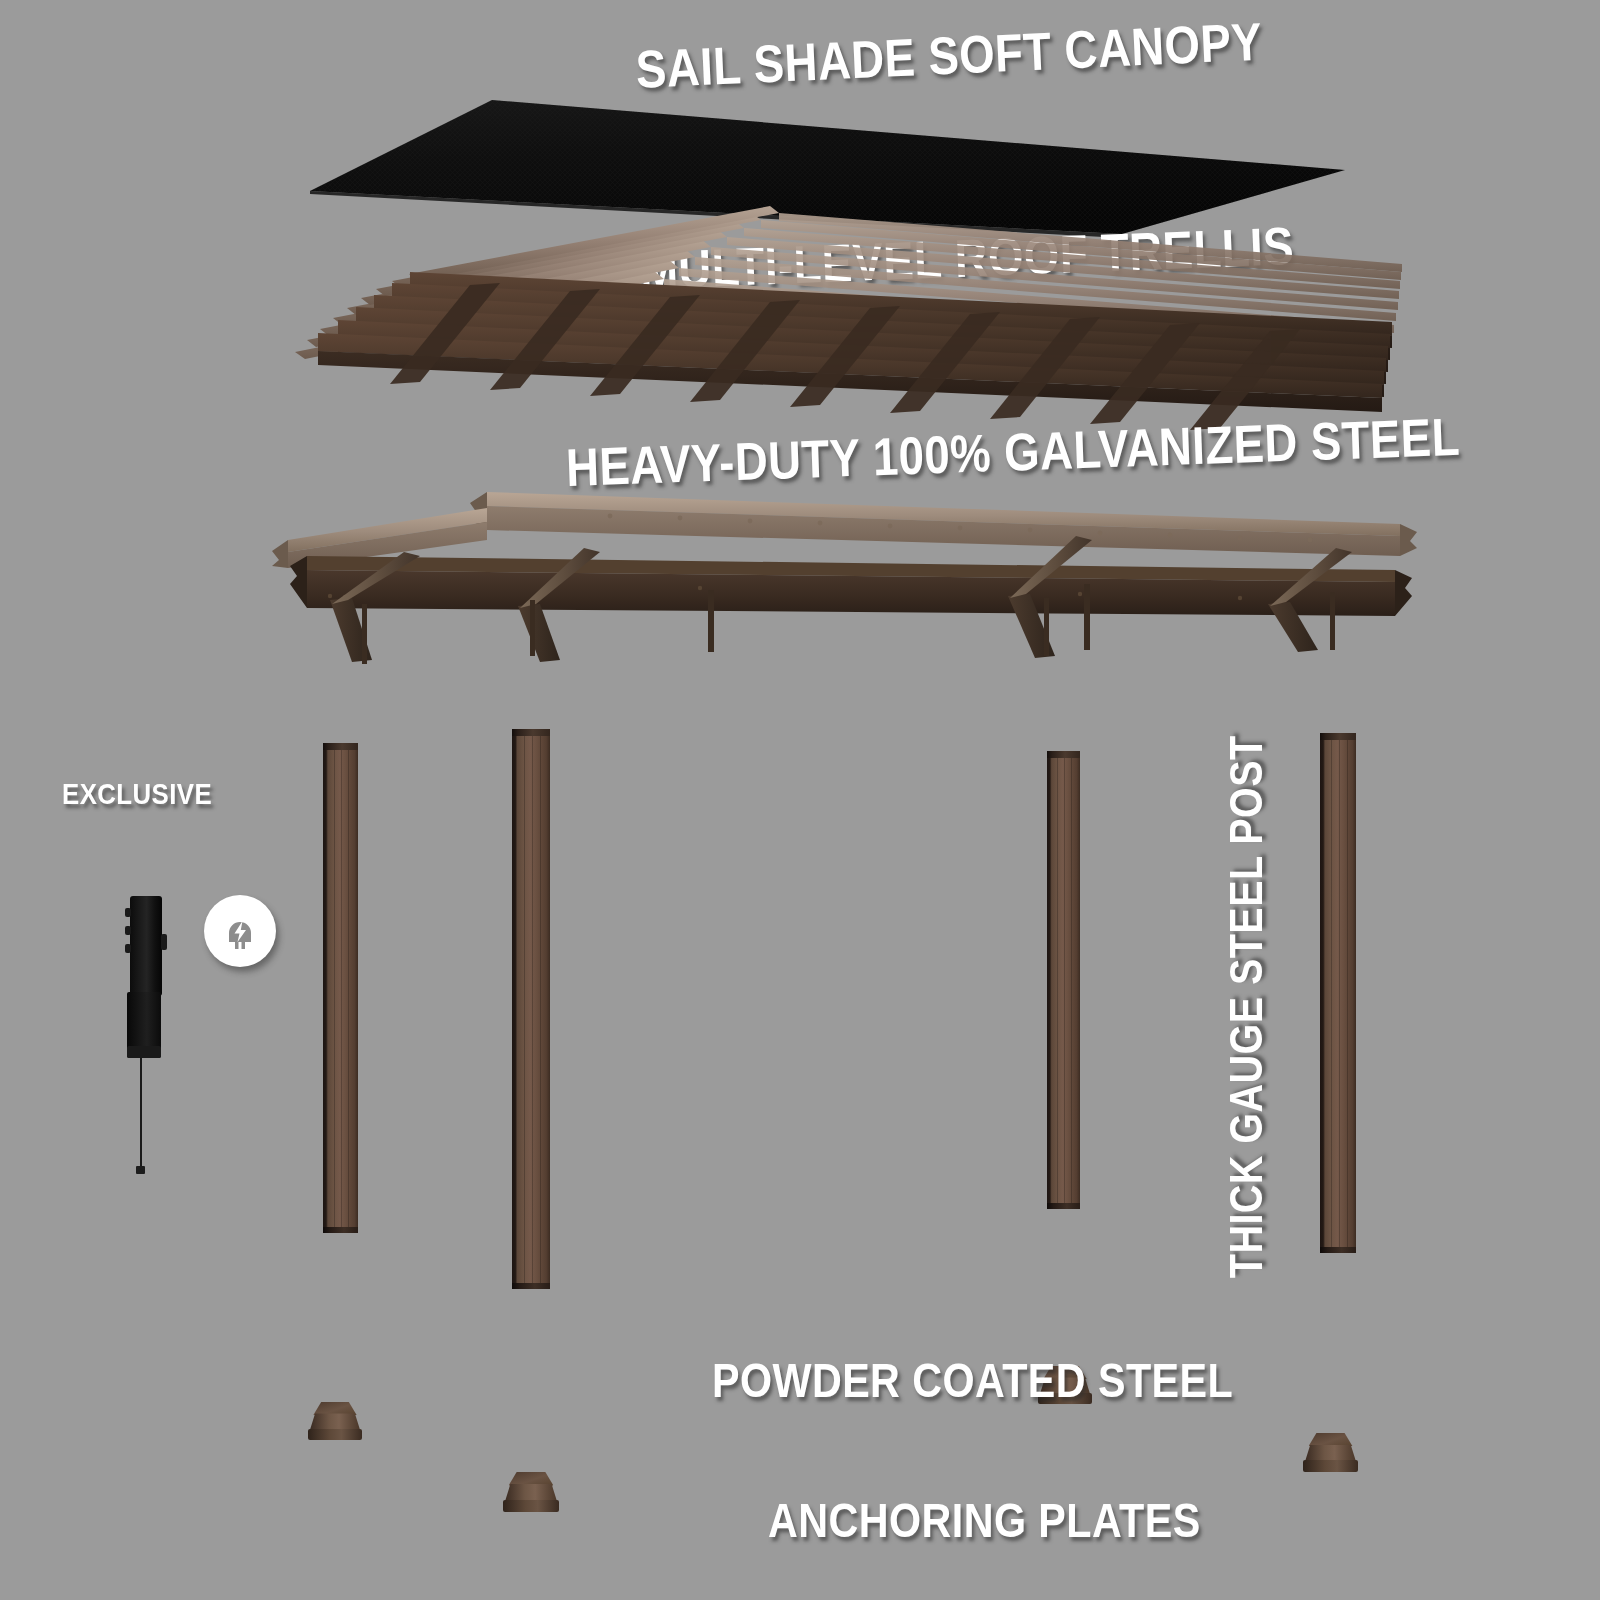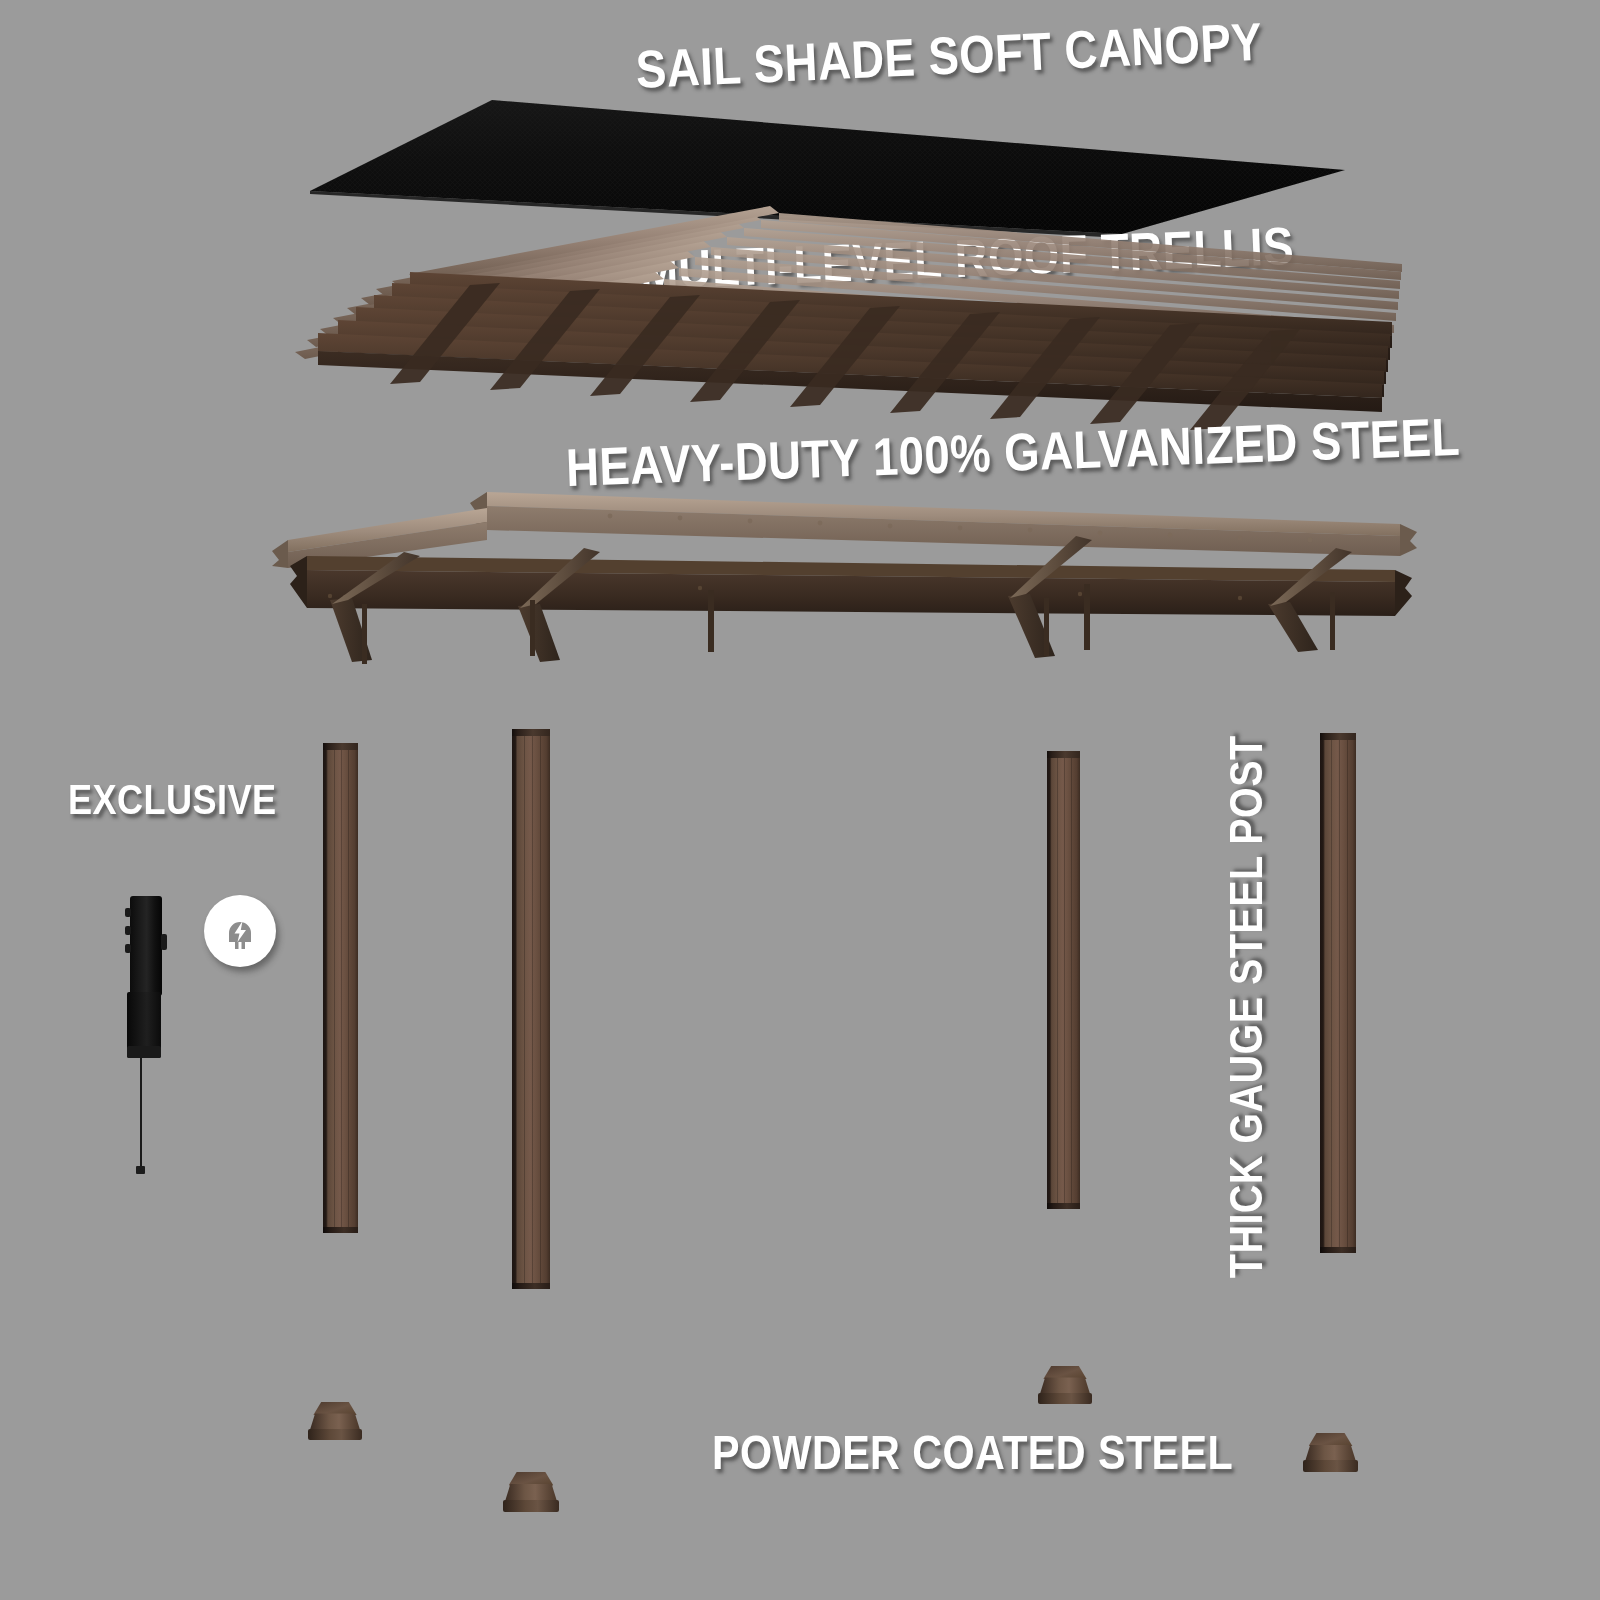--- a/index.html
+++ b/index.html
@@ -341,21 +341,21 @@
 
       <polygon points="1268,604 1290,602 1318,650 1298,652" fill="url(#braceDark)"></polygon>
       <polygon points="1270,606 1286,602 1352,552 1336,548" fill="url(#braceGrad)"></polygon>
       <rect x="1330" y="592" width="5" height="58" fill="#3a2c21"></rect>
 
       <rect x="1084" y="584" width="6" height="66" fill="#3a2c21"></rect>
       <rect x="708" y="590" width="6" height="62" fill="#3a2c21"></rect>
     </g>
   </svg>
 
-  <div class="lbl" style="left:68px; top:778px; font-size:42px;">
+  <div class="lbl" style="left:62px; top:778px; font-size:30px;">
     <span class="lbl-scale">EXCLUSIVE</span>
   </div>
 
   <div id="powerport-device" style="left:124px; top:896px; width:46px; height:280px;">
     <div class="pp-body" style="left:6px; top:0; width:32px; height:100px;"></div>
     <div class="pp-nub" style="left:1px; top:12px; width:6px; height:9px;"></div>
     <div class="pp-nub" style="left:1px; top:30px; width:6px; height:9px;"></div>
     <div class="pp-nub" style="left:1px; top:48px; width:6px; height:9px;"></div>
     <div class="pp-nub" style="left:37px; top:38px; width:6px; height:16px;"></div>
     <div class="pp-lower" style="left:3px; top:96px; width:34px; height:66px;"></div>
@@ -428,17 +428,20 @@
     <div class="mid"></div>
     <div class="base"></div>
   </div>
 
   <div class="plate" style="left:1303px; top:1433px; width:55px; height:39px;">
     <div class="top"></div>
     <div class="mid"></div>
     <div class="base"></div>
   </div>
 
-  <div class="lbl" style="left:712px; top:1428px; font-size:48px;">
+  <div class="lbl" style="left:712px; top:1356px; font-size:48px;">
     <span class="lbl-scale">POWDER COATED STEEL</span>
   </div>
+  <div class="lbl" style="left:768px; top:1496px; font-size:48px;">
+    <span class="lbl-scale">ANCHORING PLATES</span>
+  </div>
 
 </div>
 
 </body></html>

